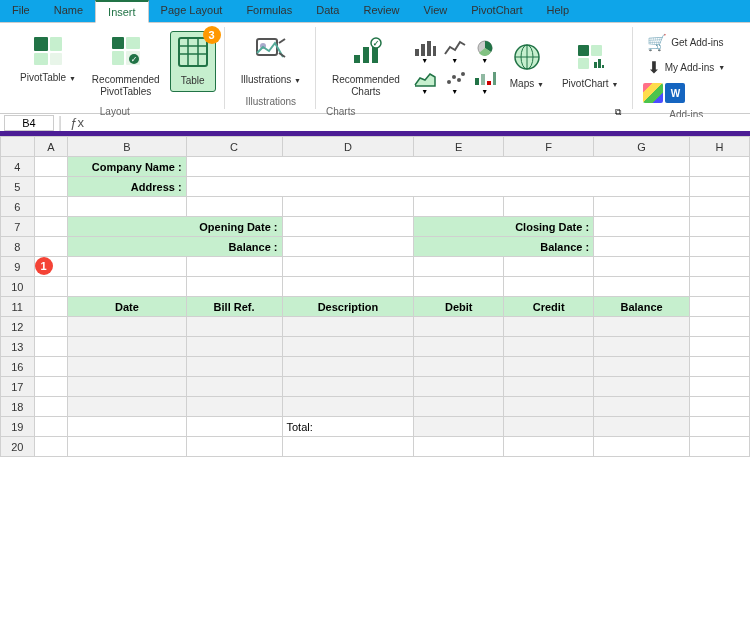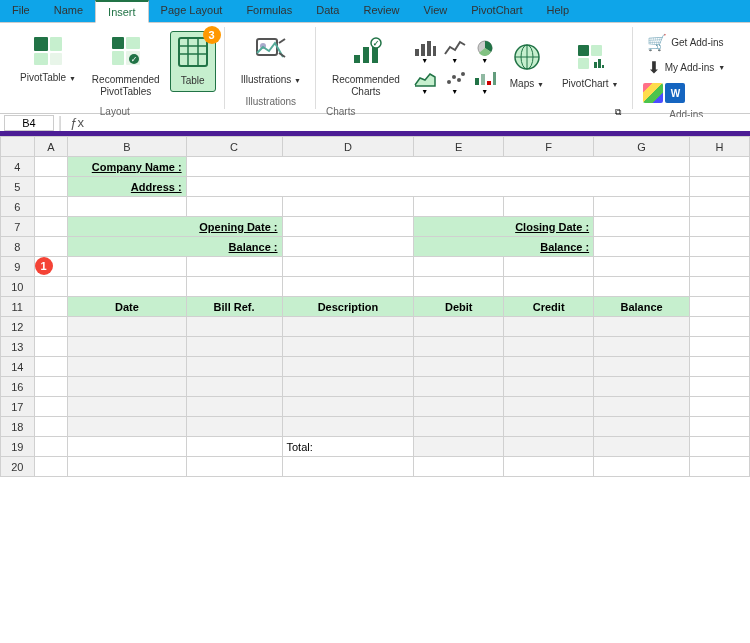--- a/index.html
+++ b/index.html
@@ -46,21 +46,21 @@
     .col-header { background: #f0f0f0; border: 1px solid #d0d0d0; text-align: center; font-size: 11px; color: #333; padding: 2px 4px; font-weight: normal; min-width: 70px; height: 20px; }
     .row-header { background: #f0f0f0; border: 1px solid #d0d0d0; text-align: center; font-size: 11px; color: #333; padding: 2px 6px; font-weight: normal; min-width: 28px; height: 20px; }
     .corner-header { background: #f0f0f0; border: 1px solid #d0d0d0; min-width: 28px; height: 20px; }
 
     td.cell { border: 1px solid #d0d0d0; height: 20px; padding: 1px 4px; font-size: 11px; vertical-align: middle; white-space: nowrap; overflow: hidden; }
 
     
     .table-header-cell { background: #c6efce; font-weight: bold; text-align: center; border: 1px solid #999; }
     .table-data-cell { background: #f2f2f2; border: 1px solid #bbb; }
     .table-total-cell { font-weight: normal; text-align: left; border: 1px solid #bbb; }
-    .form-label-cell { background: #c6efce; font-weight: bold; text-align: right; border: 1px solid #999; text-decoration: underline; }
+    .form-label-cell { background: #c6efce; font-weight: bold; text-align: right; border: 1px solid #999; }
     .form-value-cell { border: 1px solid #bbb; background: white; }
     .empty-cell { border: 1px solid #e0e0e0; }
 
     .ribbon-btn-with-arrow { display: flex; flex-direction: column; align-items: center; padding: 4px 2px; cursor: pointer; border-radius: 2px; }
   </style>
 </head>
 <body>
 
 <div class="ribbon">
   <div class="ribbon-tabs">
@@ -393,31 +393,20 @@
           <td class="cell empty-cell"></td>
           <td class="cell table-data-cell"></td>
           <td class="cell table-data-cell"></td>
           <td class="cell table-data-cell"></td>
           <td class="cell table-data-cell"></td>
           <td class="cell table-data-cell"></td>
           <td class="cell table-data-cell"></td>
           <td class="cell empty-cell"></td>
         </tr>
         <tr>
-          <td class="row-header">14</td>
-          <td class="cell empty-cell"></td>
-          <td class="cell table-data-cell"></td>
-          <td class="cell table-data-cell"></td>
-          <td class="cell table-data-cell"></td>
-          <td class="cell table-data-cell"></td>
-          <td class="cell table-data-cell"></td>
-          <td class="cell table-data-cell"></td>
-          <td class="cell empty-cell"></td>
-        </tr>
-        <tr>
           <td class="row-header">16</td>
           <td class="cell empty-cell"></td>
           <td class="cell table-data-cell"></td>
           <td class="cell table-data-cell"></td>
           <td class="cell table-data-cell"></td>
           <td class="cell table-data-cell"></td>
           <td class="cell table-data-cell"></td>
           <td class="cell table-data-cell"></td>
           <td class="cell empty-cell"></td>
         </tr>

